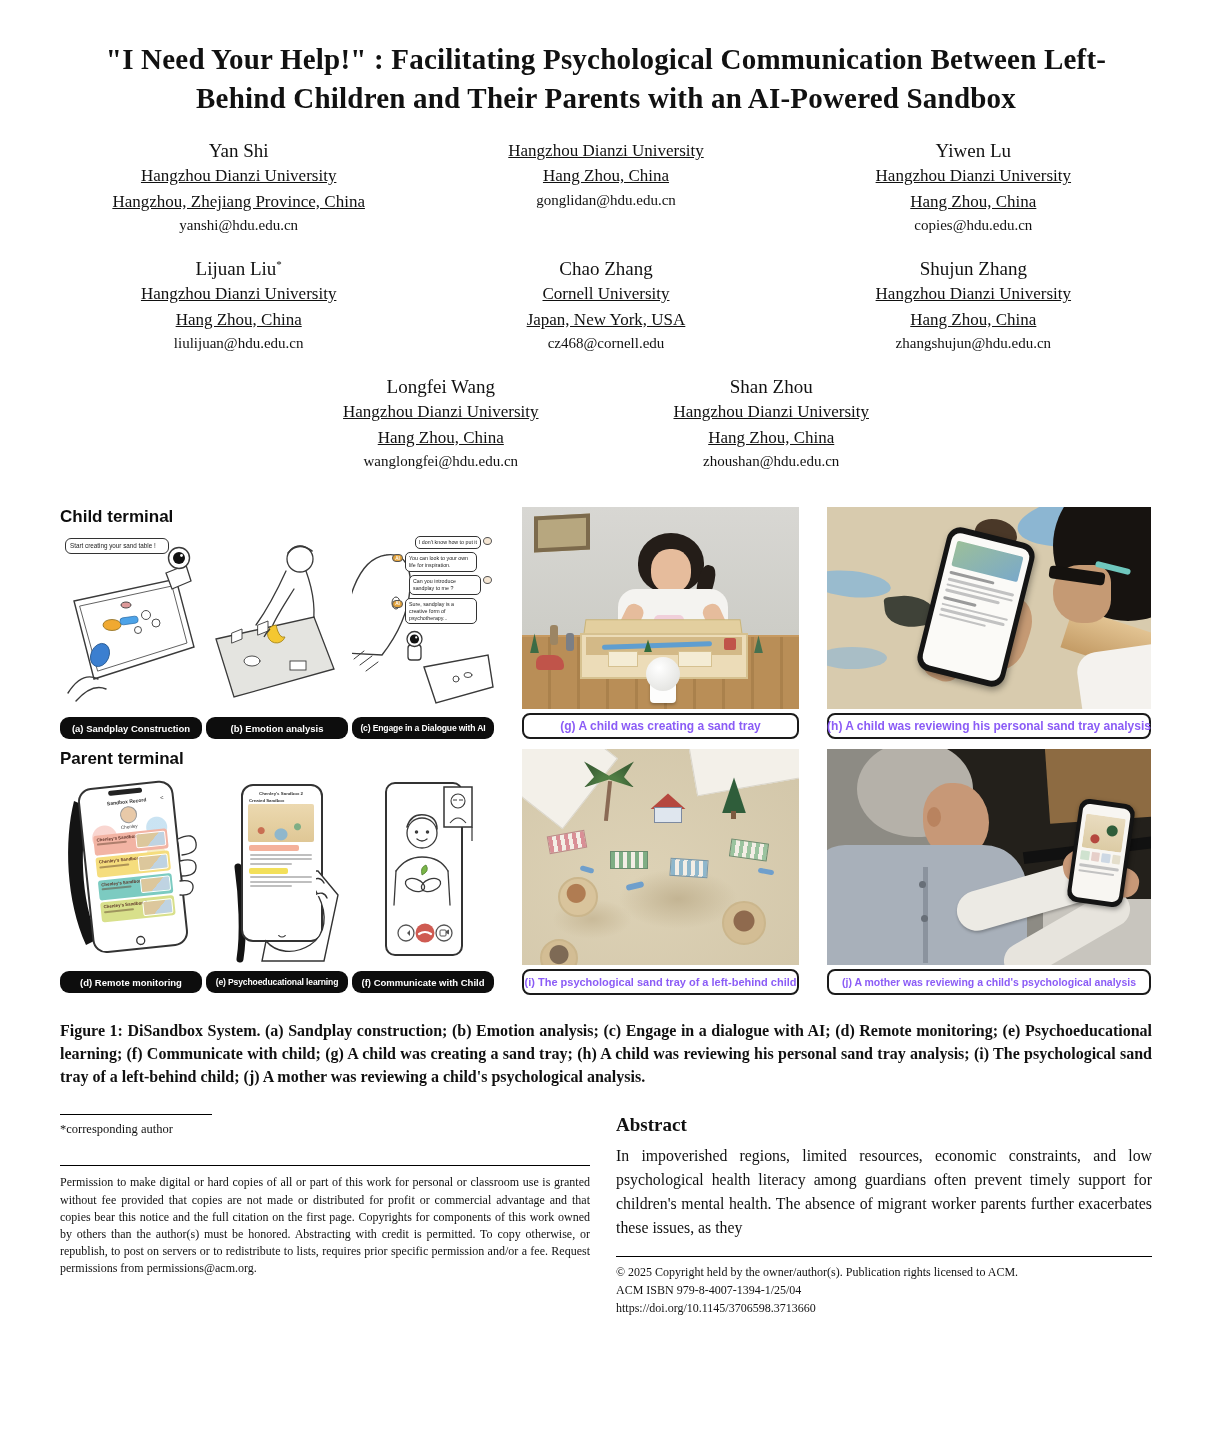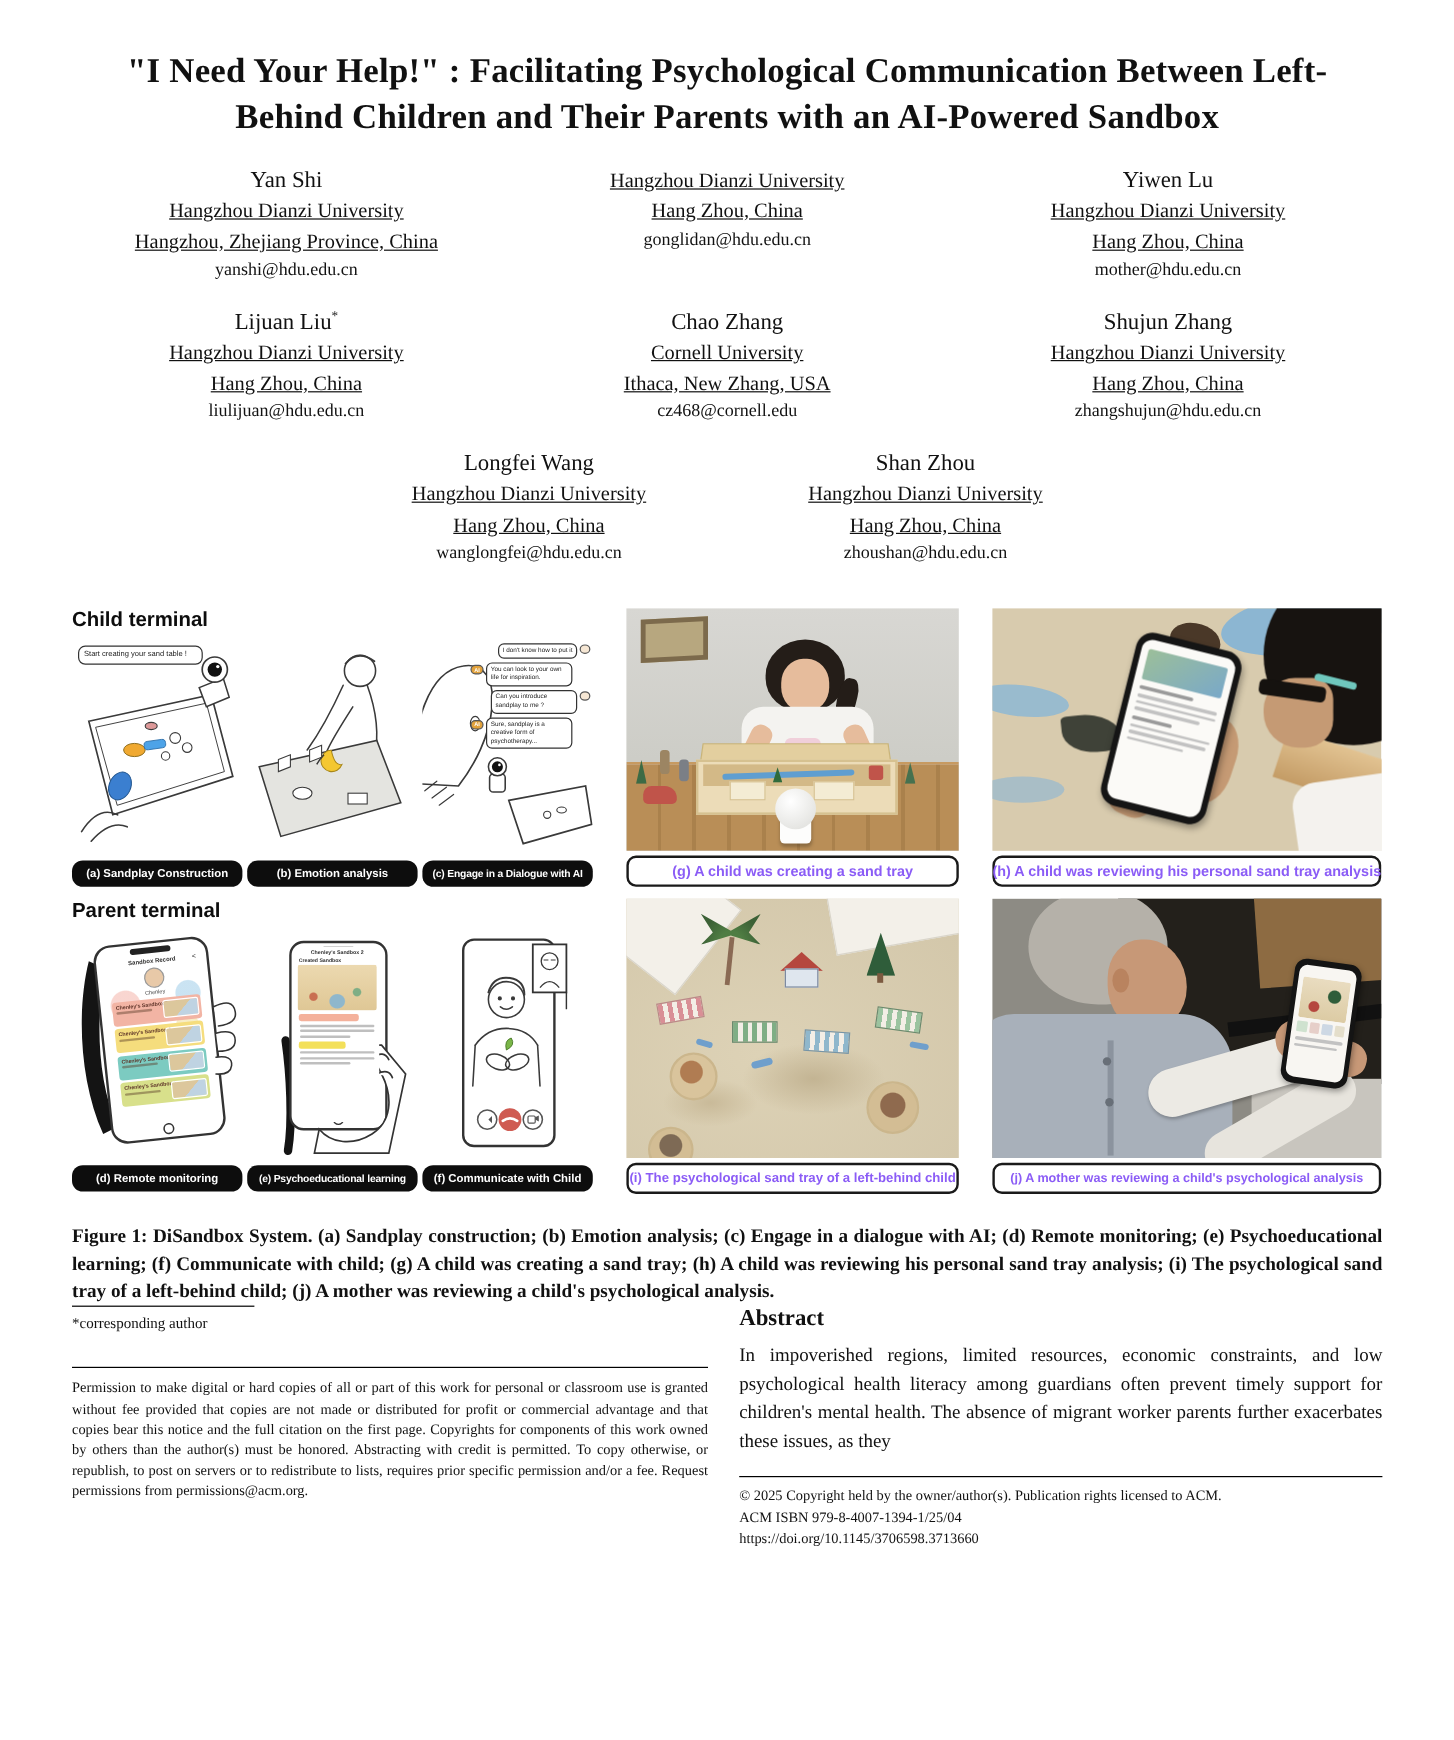--- a/index.html
+++ b/index.html
@@ -102,21 +102,21 @@
       radial-gradient(ellipse at 50% 80%, #8fb7cc 0 6px, transparent 7px),
       linear-gradient(180deg,#ecd9b0,#dfc795); }
   .e-bar { height:6px; border-radius:2px; margin:3px 3px 0; }
   .e-line { height:2px; background:#bfbfbf; border-radius:1px; margin:2.5px 4px 0; }
   .e-line.short { width:60%; }
   
   .pg-table { position:absolute; left:0; right:0; bottom:0; height:74px;
     background:repeating-linear-gradient(90deg,#b98e57 0 26px,#aa814c 26px 29px); border-top:2px solid #c79a61; }
   
   .caption { margin-top:24px; font-weight:bold; font-size:16px; line-height:1.44; text-align:justify; }
-  .cols { display:flex; gap:26px; }
+  .cols { margin-top:26px; display:flex; gap:26px; }
   .col-l { width:530px; }
   .col-r { width:536px; }
   .shortrule { width:152px; border-top:1.3px solid #000; margin-bottom:7px; }
   .fullrule { width:100%; border-top:1.3px solid #000; }
   .corresponding { font-size:12.5px; }
   .permission { margin-top:8px; font-size:12px; line-height:1.42; text-align:justify; }
   .venue { font-size:12px; font-style:italic; margin-top:2px; }
   .abstract-h { font-size:19px; font-weight:bold; margin-bottom:8px; }
   .abstract-p { font-size:15.8px; line-height:1.52; text-align:justify; }
   .copyright { margin-top:16px; }
@@ -139,32 +139,32 @@
     </div>
     <div class="author">
       <div class="line">Hangzhou Dianzi University</div>
       <div class="line">Hang Zhou, China</div>
       <div class="email">gonglidan@hdu.edu.cn</div>
     </div>
     <div class="author">
       <div class="name"><span>Yiwen Lu</span><sup></sup></div>
       <div class="line">Hangzhou Dianzi University</div>
       <div class="line">Hang Zhou, China</div>
-      <div class="email">mother@hdu.edu.cn</div>
+      <div class="email">copies@hdu.edu.cn</div>
     </div>
     <div class="author">
       <div class="name"><span>Lijuan Liu</span><sup>*</sup></div>
       <div class="line">Hangzhou Dianzi University</div>
       <div class="line">Hang Zhou, China</div>
       <div class="email">liulijuan@hdu.edu.cn</div>
     </div>
     <div class="author">
       <div class="name"><span>Chao Zhang</span><sup></sup></div>
       <div class="line">Cornell University</div>
-      <div class="line">Ithaca, New Zhang, USA</div>
+      <div class="line">Japan, New York, USA</div>
       <div class="email">cz468@cornell.edu</div>
     </div>
     <div class="author">
       <div class="name"><span>Shujun Zhang</span><sup></sup></div>
       <div class="line">Hangzhou Dianzi University</div>
       <div class="line">Hang Zhou, China</div>
       <div class="email">zhangshujun@hdu.edu.cn</div>
     </div>
   </div>
 

